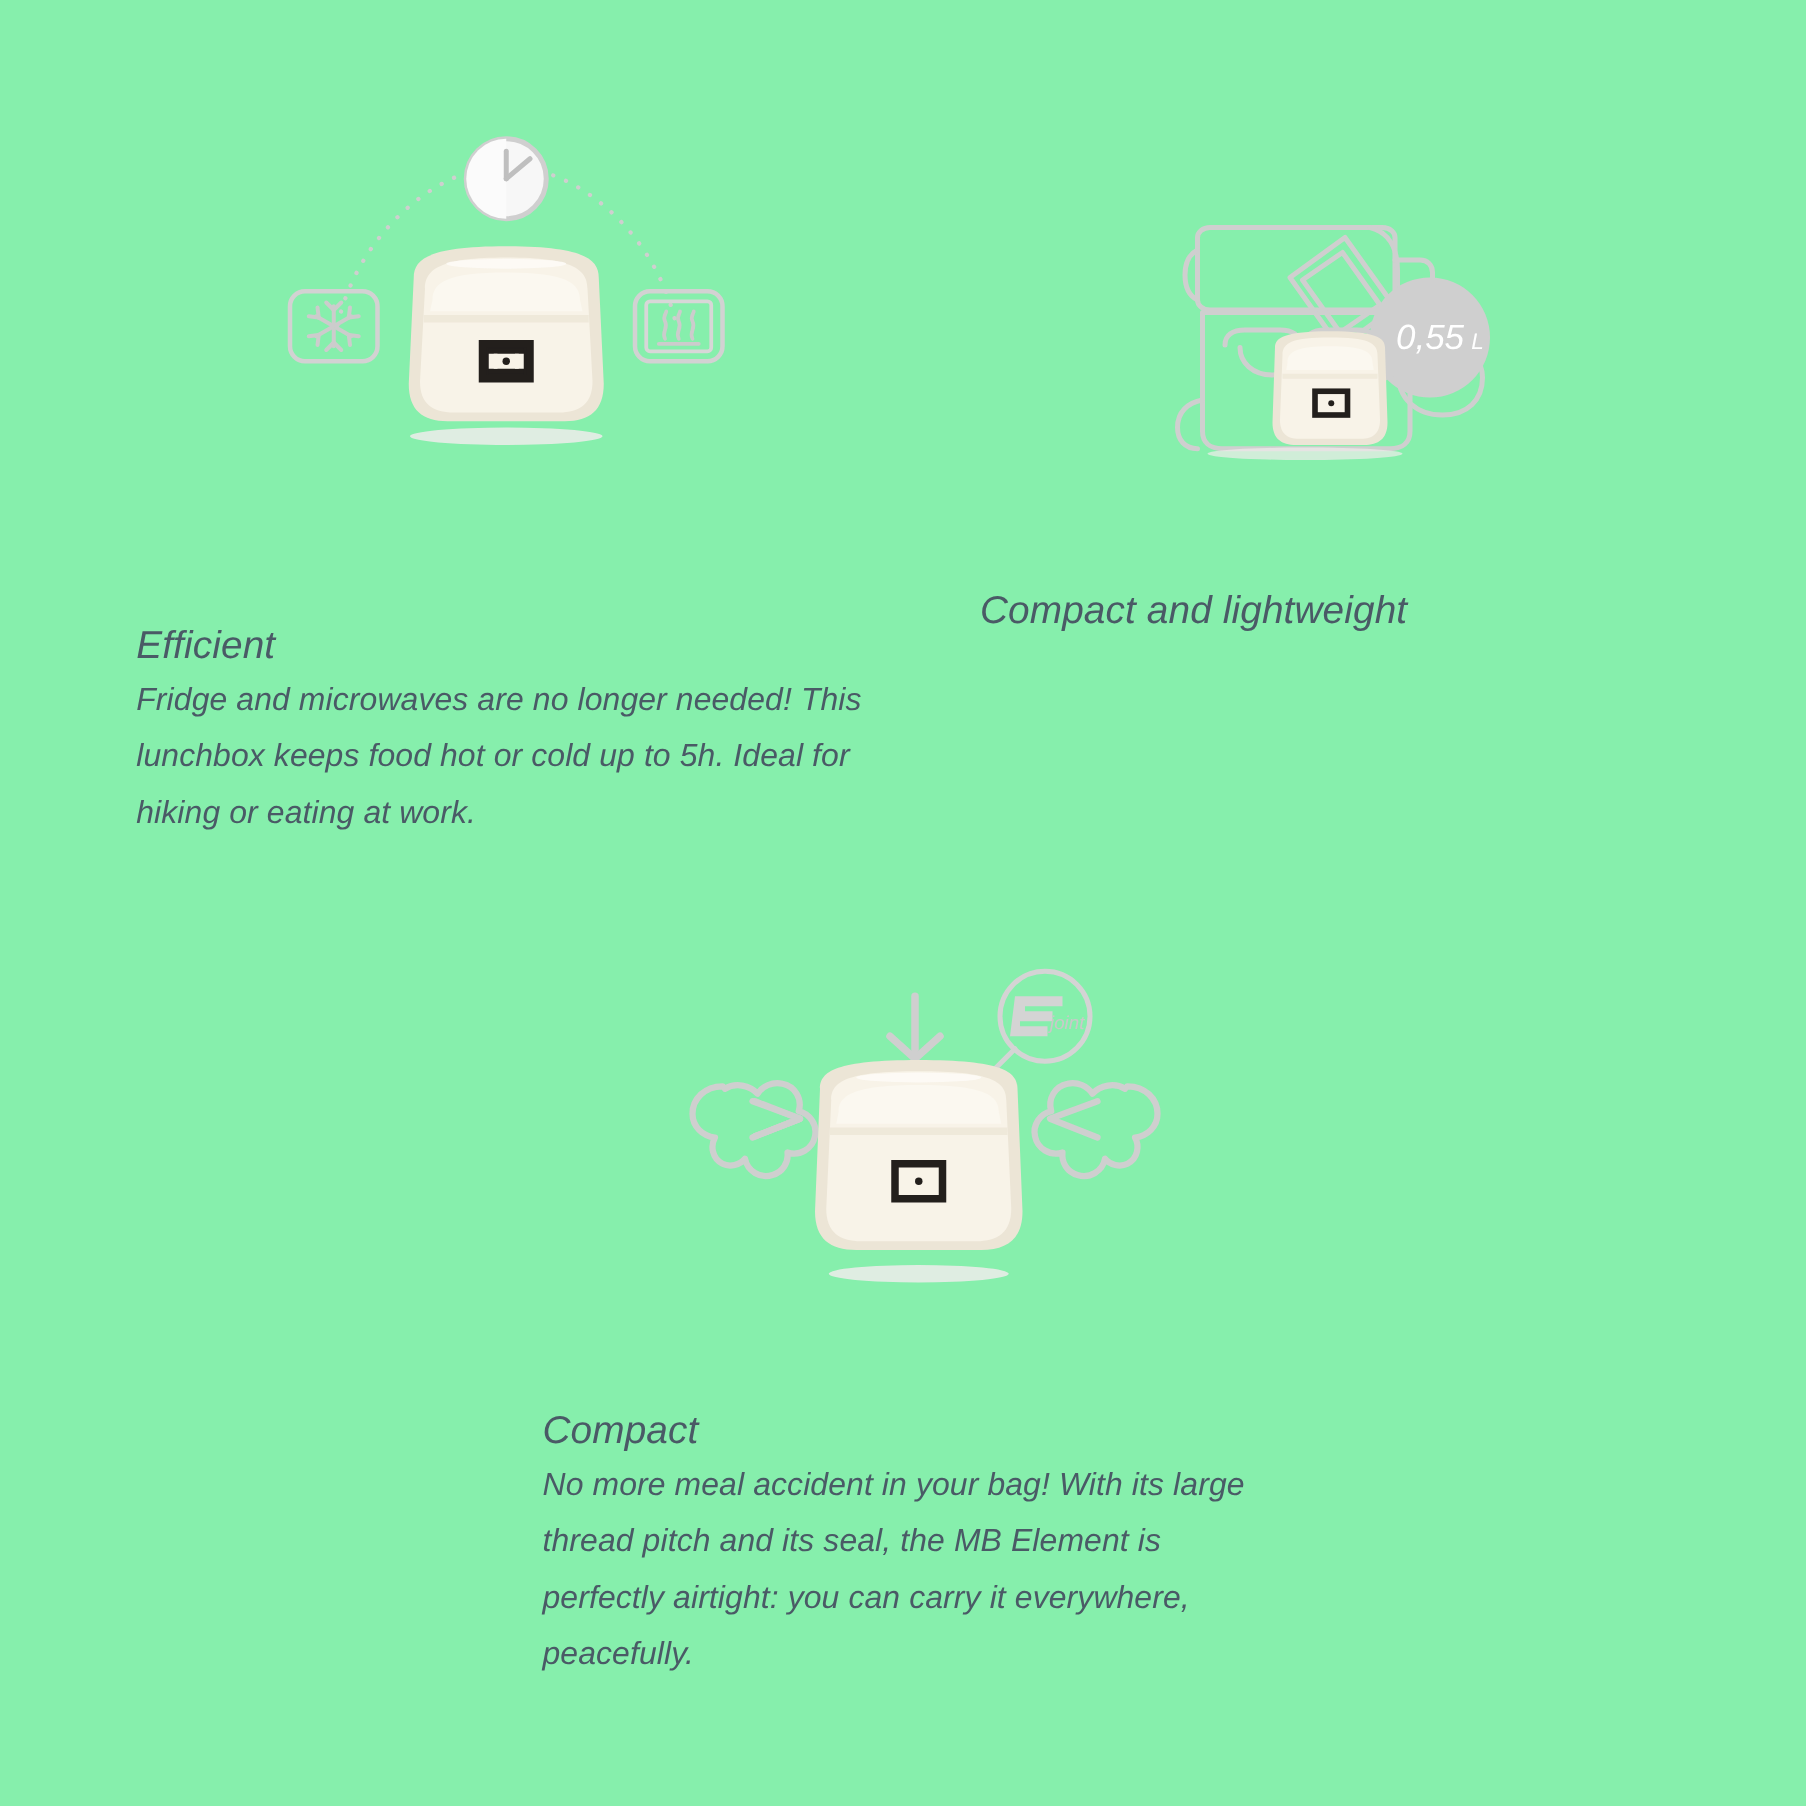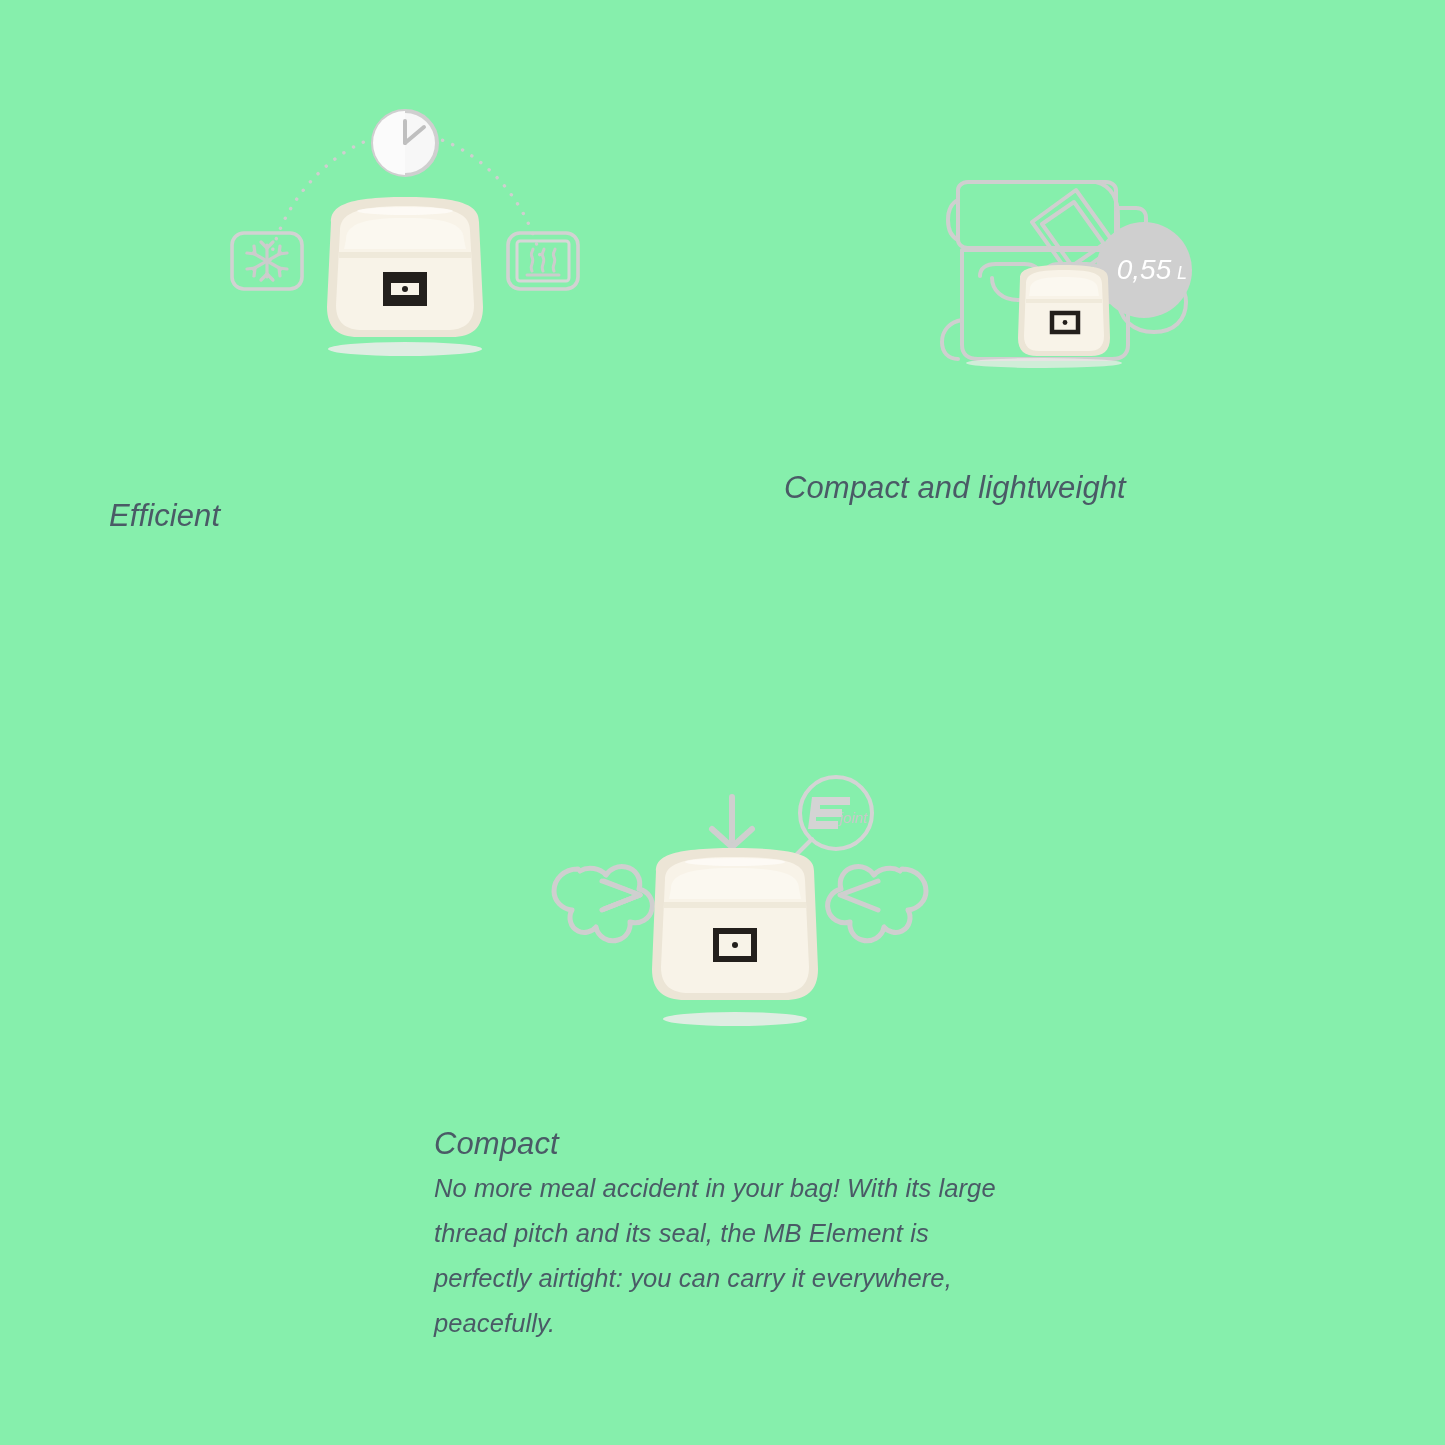--- a/index.html
+++ b/index.html
@@ -245,20 +245,21 @@
           <rect x="176" y="162" width="38" height="28" fill="none" stroke="#231f1c" stroke-width="6"></rect>
           <rect x="185" y="170" width="20" height="12" fill="#f8f3e8"></rect>
           <circle cx="195" cy="176" r="3" fill="#231f1c"></circle>
         </g>
       </g>
     </svg>
   </div>
 
   <div class="text-block" id="txt-efficient">
     <span class="title">Efficient</span>
+    <span class="body">Fridge and microwaves are no longer needed! This lunchbox keeps food hot or cold up to 5h. Ideal for hiking or eating at work.</span>
   </div>
 
   <div class="text-block" id="txt-compact">
     <span class="title">Compact and lightweight</span>
   </div>
 
   <div class="text-block" id="txt-airtight">
     <span class="title">Compact</span>
     <span class="body">No more meal accident in your bag! With its large thread pitch and its seal, the MB Element is perfectly airtight: you can carry it everywhere, peacefully.</span>
   </div>

